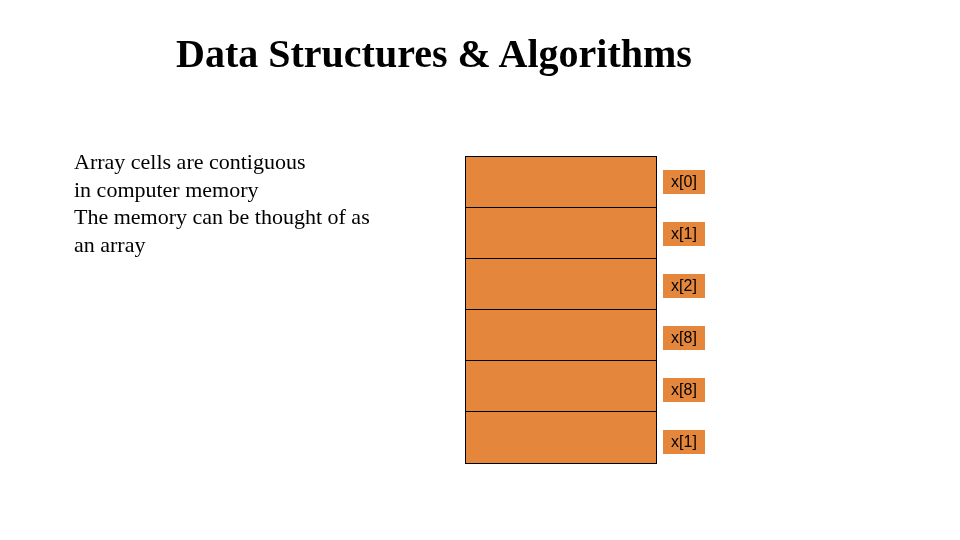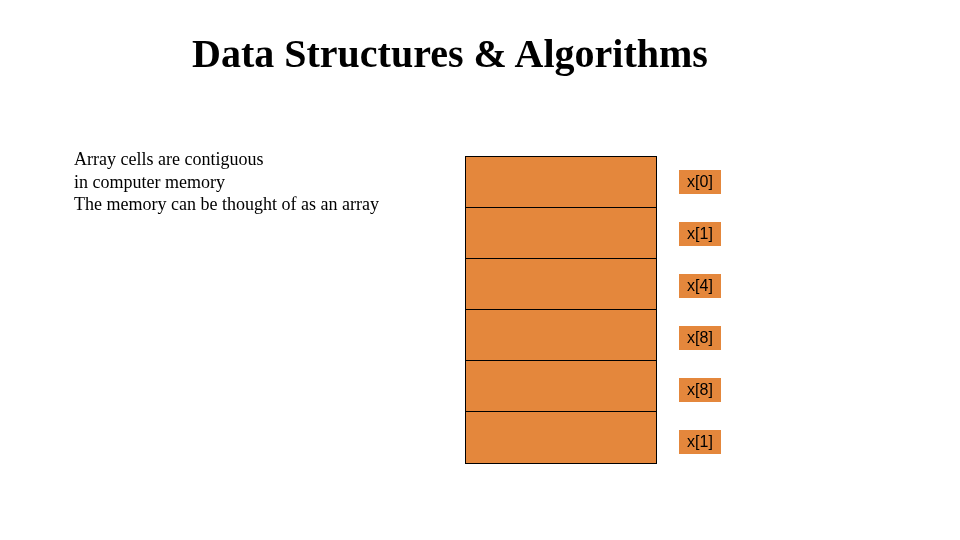--- a/index.html
+++ b/index.html
@@ -8,38 +8,37 @@
     width: 960px;
     height: 540px;
     background: #ffffff;
     font-family: "Times New Roman", Times, serif;
     overflow: hidden;
   }
   .slide {
     position: relative;
     width: 868px;
     height: 540px;
-    padding-left: 32px;
   }
   .title {
     position: absolute;
     top: 30px;
     left: 0;
     width: 100%;
     text-align: center;
     font-size: 40px;
     font-weight: bold;
     color: #000;
   }
   .body-text {
     position: absolute;
     top: 148px;
     left: 74px;
     width: 310px;
-    font-size: 18px;
+    font-size: 22px;
     line-height: 1.25;
     color: #000;
     white-space: pre-line;
   }
   .diagram {
     position: absolute;
     top: 156px;
     left: 465px;
     width: 280px;
   }
@@ -55,21 +54,21 @@
     background: #e4873c;
     border-bottom: 1px solid #000;
     box-sizing: border-box;
   }
   .array-cell:last-child {
     border-bottom: none;
   }
   .labels {
     position: absolute;
     top: 0;
-    left: 214px;
+    left: 198px;
   }
   .label {
     width: 42px;
     height: 24px;
     background: #e4873c;
     font-family: Arial, Helvetica, sans-serif;
     font-size: 16px;
     color: #000;
     display: flex;
     align-items: center;
@@ -97,20 +96,20 @@
       <div class="array-cell"></div>
       <div class="array-cell"></div>
       <div class="array-cell"></div>
       <div class="array-cell"></div>
       <div class="array-cell"></div>
       <div class="array-cell"></div>
     </div>
     <div class="labels">
       <div class="label">x[0]</div>
       <div class="label">x[1]</div>
-      <div class="label">x[4]</div>
+      <div class="label">x[2]</div>
       <div class="label">x[8]</div>
       <div class="label">x[8]</div>
       <div class="label">x[1]</div>
     </div>
   </div>
 
 </div>
 
 </body></html>

